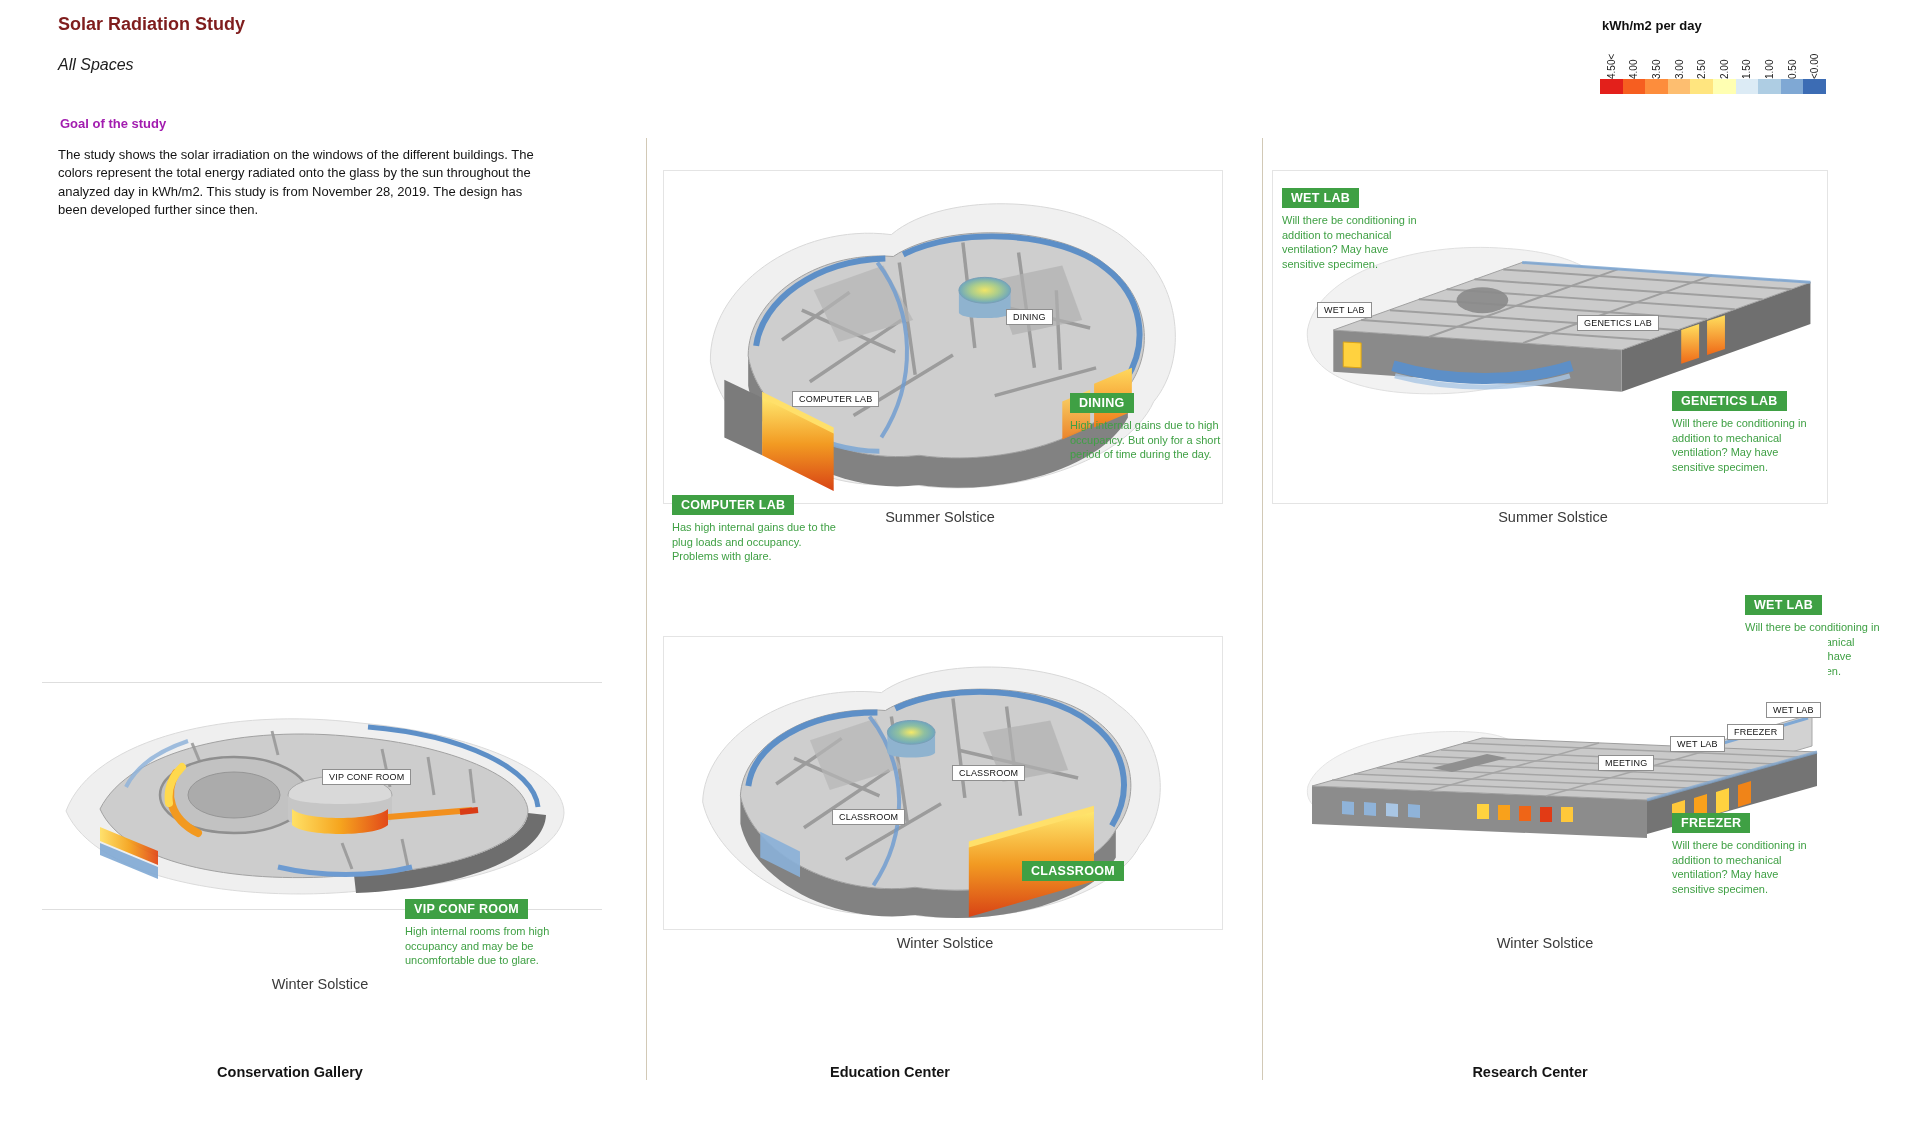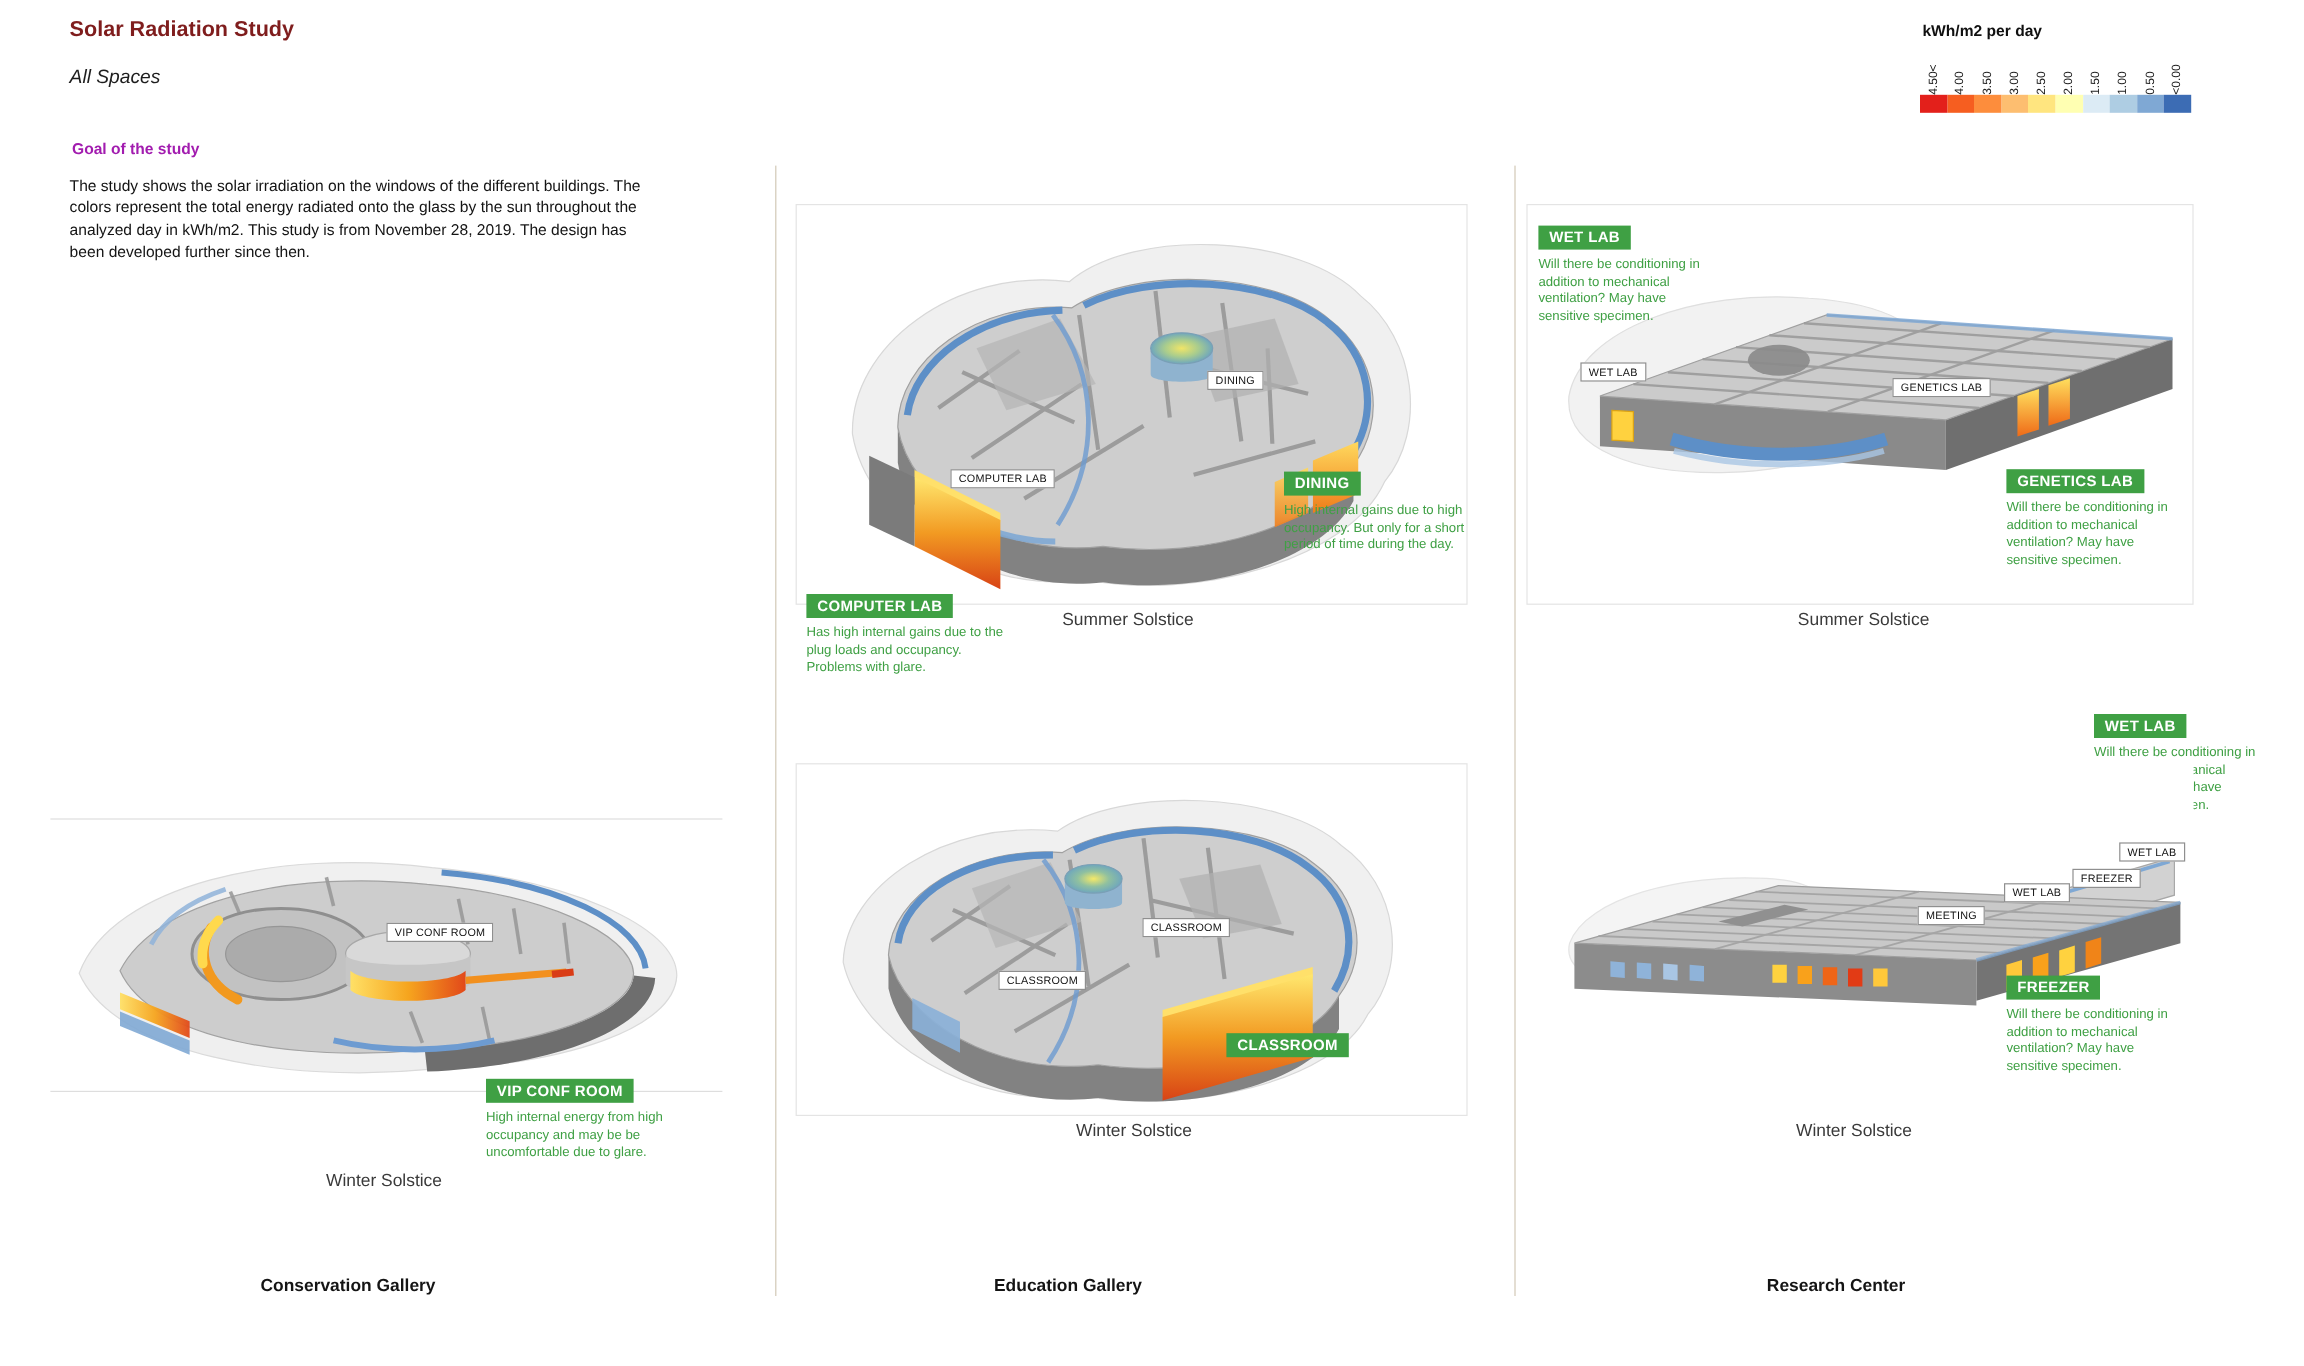--- a/index.html
+++ b/index.html
@@ -132,21 +132,21 @@
       <path d="M236,184 C278,194 330,194 370,184" fill="none" stroke="#6d9bd1" stroke-width="5"></path>
       <path d="M84,104 C94,84 116,68 146,58" fill="none" stroke="#8fb3d9" stroke-width="4" opacity="0.85"></path>
       <polygon points="58,144 116,168 116,182 58,158" fill="url(#cg-warmH)" opacity="0.95"></polygon>
       <polygon points="58,160 116,184 116,196 58,172" fill="#7fa8d4" opacity="0.9"></polygon>
     </svg>
     <div class="bldg-label" style="left:280px; top:86px;">VIP CONF ROOM</div>
   </div>
 
   <div class="anno" style="left:405px; top:899px; width:168px;">
     <span class="anno-label">VIP CONF ROOM</span>
-    <div class="anno-text" style="width:160px;">High internal energy from high occupancy and may be be uncomfortable due to glare.</div>
+    <div class="anno-text" style="width:160px;">High internal rooms from high occupancy and may be be uncomfortable due to glare.</div>
   </div>
   <div class="season" style="left:190px; top:976px; width:260px;">Winter Solstice</div>
   <div class="col-title" style="left:110px; top:1064px; width:360px;">Conservation Gallery</div>
 
   <div class="panel" style="left:663px; top:170px; width:560px; height:334px;">
     <svg viewBox="0 0 560 334" width="558" height="332">
       <defs>
         <linearGradient id="es-warm" x1="0" y1="0" x2="0" y2="1">
           <stop offset="0" stop-color="#ffe76e"></stop>
             <stop offset="0.5" stop-color="#f29a22"></stop>
@@ -245,21 +245,21 @@
       <polygon points="306,212 432,176 432,246 306,282" fill="url(#ew-warm)"></polygon>
     </svg>
     <div class="bldg-label" style="left:168px; top:172px;">CLASSROOM</div>
     <div class="bldg-label" style="left:288px; top:128px;">CLASSROOM</div>
   </div>
 
   <div class="anno" style="left:1022px; top:861px; width:176px;">
     <span class="anno-label">CLASSROOM</span>
   </div>
   <div class="season" style="left:815px; top:935px; width:260px;">Winter Solstice</div>
-  <div class="col-title" style="left:720px; top:1064px; width:340px;">Education Gallery</div>
+  <div class="col-title" style="left:720px; top:1064px; width:340px;">Education Center</div>
 
   <div class="panel" style="left:1272px; top:170px; width:556px; height:334px;">
     <svg viewBox="0 0 556 334" width="554" height="332">
       <defs>
         <linearGradient id="rs-warm" x1="0" y1="0" x2="0" y2="1">
           <stop offset="0" stop-color="#ffdf5e"></stop>
             <stop offset="1" stop-color="#ef6a17"></stop>
         </linearGradient>
       </defs>
       <path d="M34,160 C44,104 140,70 235,78 C300,82 340,104 338,134 C330,182 258,222 168,224 C92,226 30,206 34,160 Z" fill="#e6e6e6" opacity="0.5" stroke="#c0c0c0"></path>

